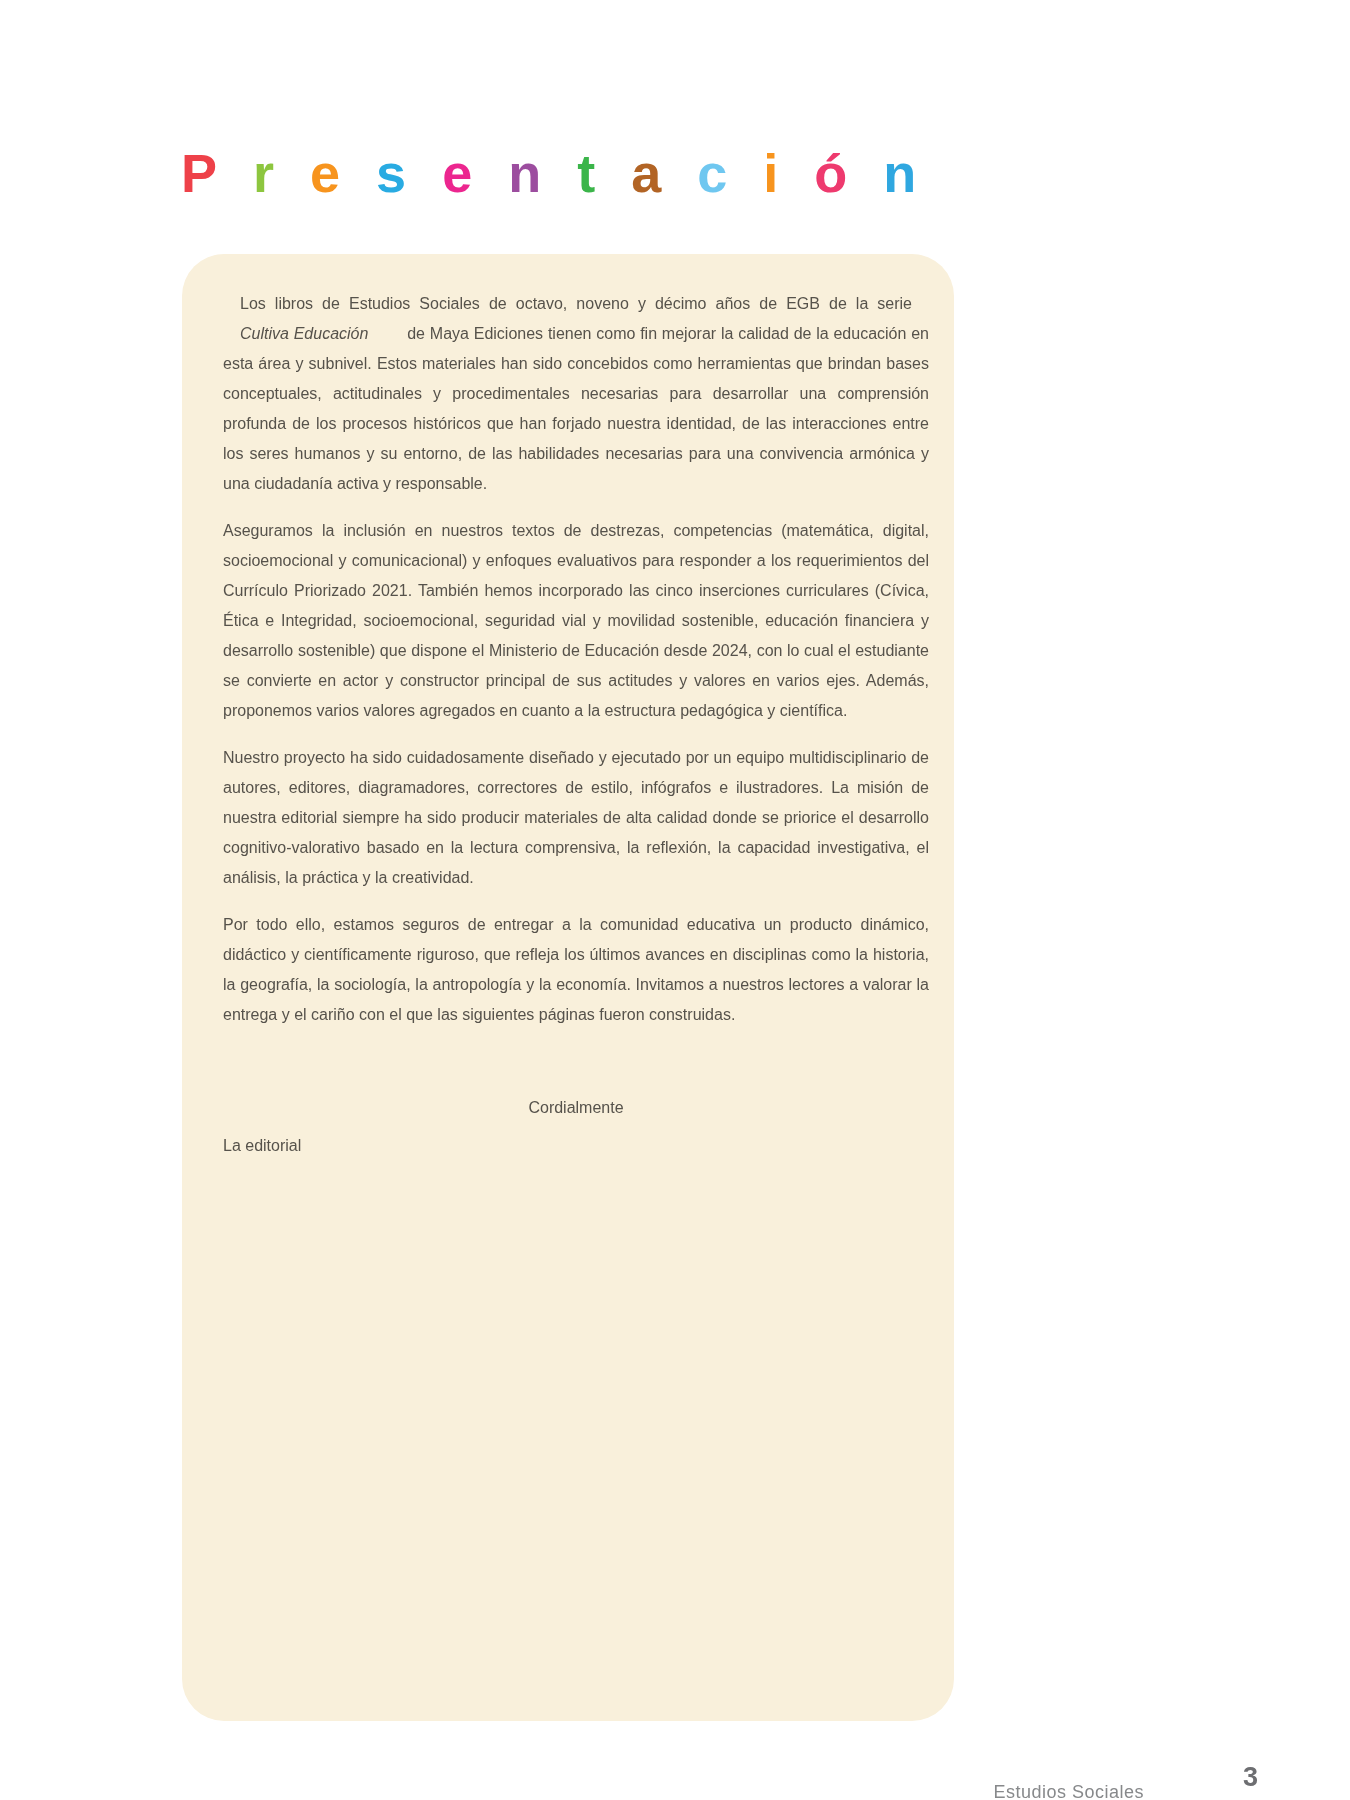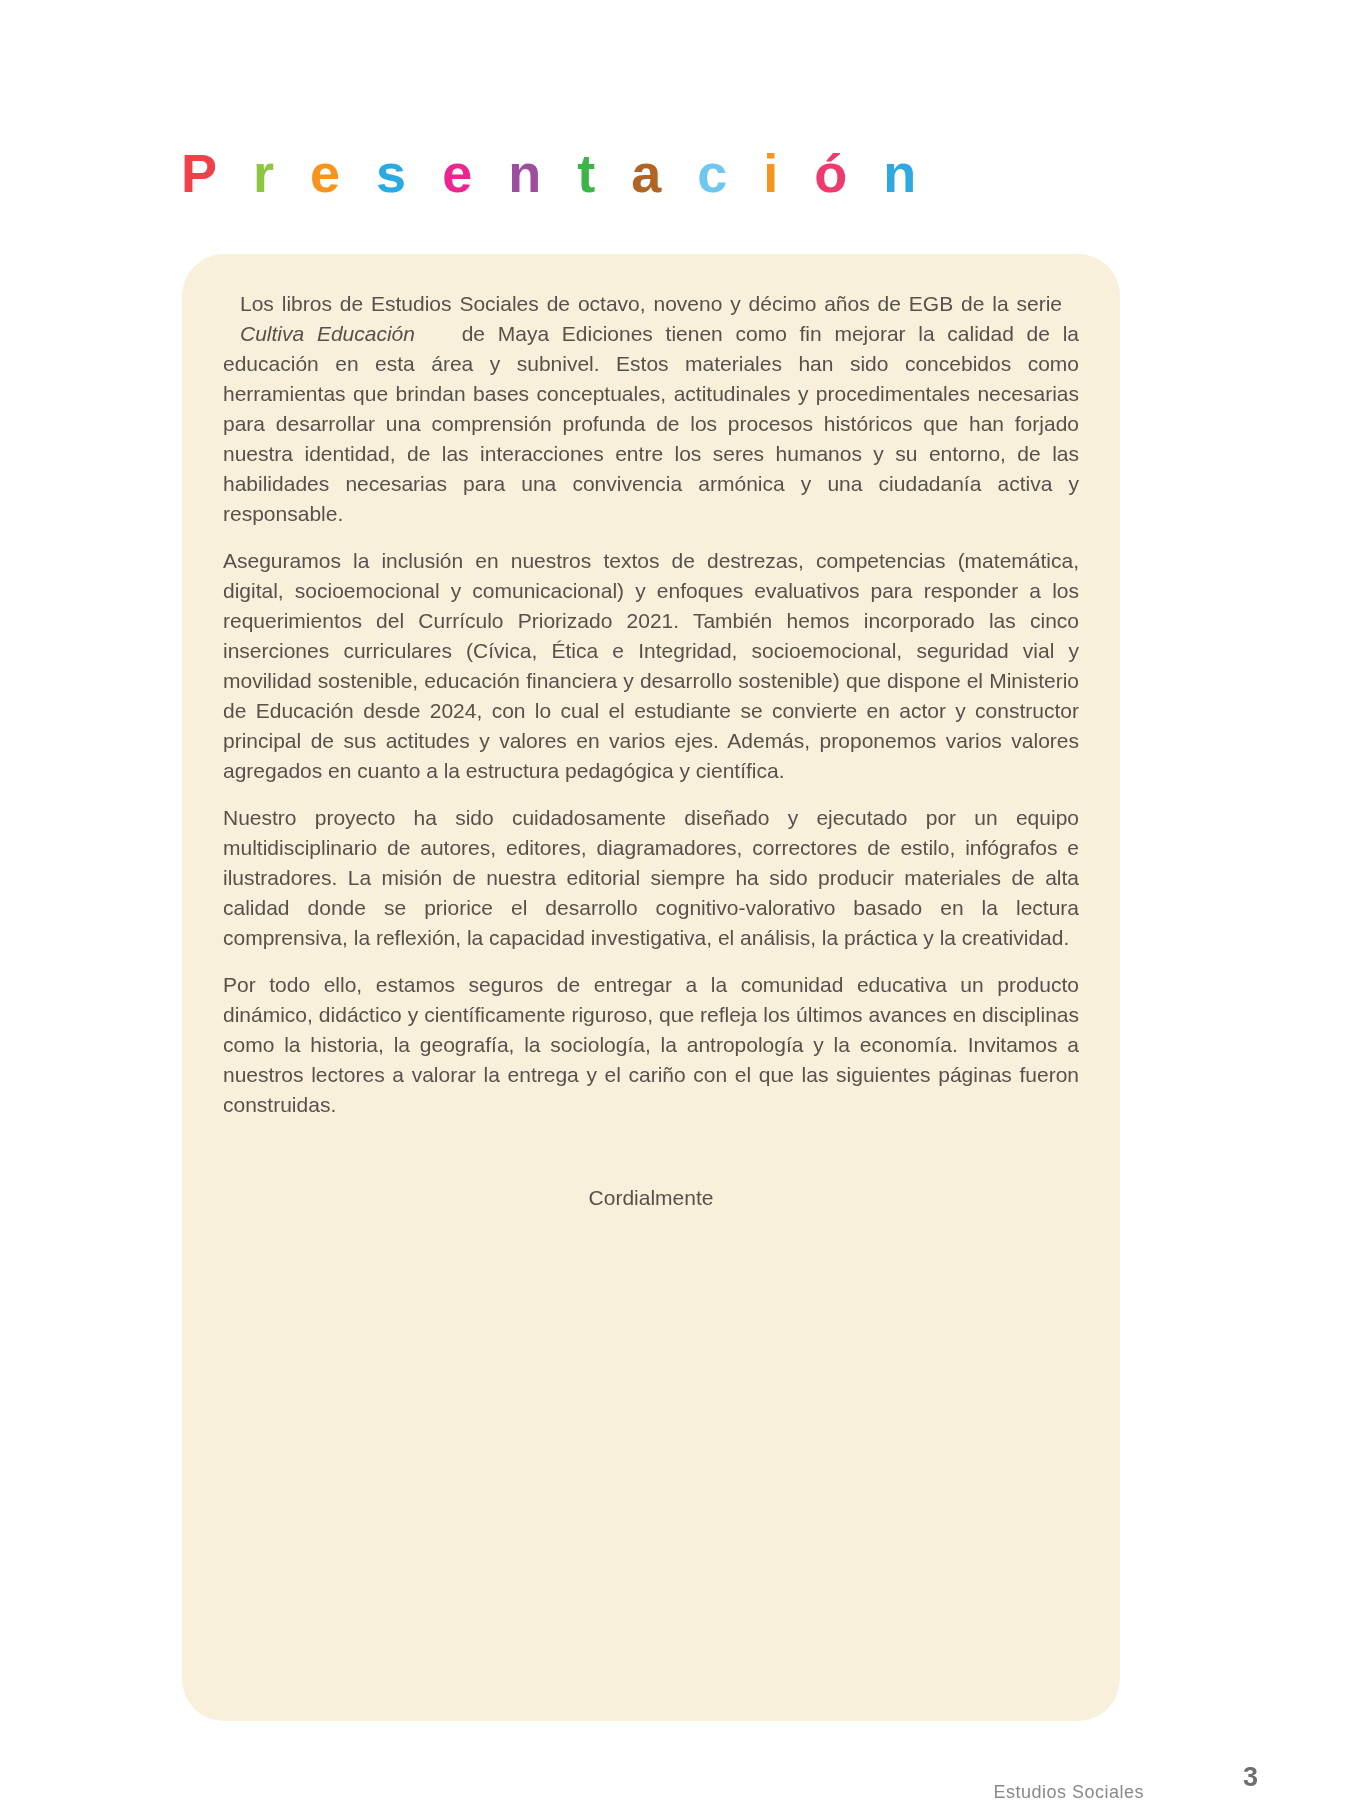--- a/index.html
+++ b/index.html
@@ -22,27 +22,27 @@
     letter-spacing: 2px;
     line-height: 60px;
     white-space: nowrap;
   }
 
   
   .card {
     position: absolute;
     left: 131px;
     top: 203px;
-    width: 938px;
+    width: 772px;
     height: 1467px;
     background: var(--card-bg, #f9f0db);
     border-radius: 42px;
-    padding: 18px 24px 0 24px;
+    padding: 18px 8px 0 24px;
     color: var(--body-text, #56524b);
-    font-size: 21px;
+    font-size: 16px;
     line-height: 30px;
   }
   .card p {
     text-align: justify;
     margin-bottom: 12px;
   }
   .card p.salutation {
     text-align: center;
     margin-top: 63px;
     margin-bottom: 0;
@@ -81,20 +81,21 @@
 <body style="--card-bg: #f9f0db; --body-text: #56524b; --footer-text: #87898b; --page-number: #6d6e71;">
 
 <h1 class="page-title"><span style="color: rgb(238, 65, 73);">P</span><span style="color: rgb(141, 198, 63);">r</span><span style="color: rgb(247, 148, 30);">e</span><span style="color: rgb(41, 171, 226);">s</span><span style="color: rgb(236, 38, 143);">e</span><span style="color: rgb(156, 77, 159);">n</span><span style="color: rgb(59, 181, 74);">t</span><span style="color: rgb(178, 100, 37);">a</span><span style="color: rgb(111, 199, 240);">c</span><span style="color: rgb(247, 148, 30);">i</span><span style="color: rgb(238, 58, 110);">ó</span><span style="color: rgb(47, 167, 224);">n</span></h1>
 
 <div class="card">
   <p><span>Los libros de Estudios Sociales de octavo, noveno y décimo años de EGB de la serie </span><em>Cultiva Educación</em><span> de Maya Ediciones tienen como fin mejorar la calidad de la educación en esta área y subnivel. Estos materiales han sido concebidos como herramientas que brindan bases conceptuales, actitudinales y procedimentales necesarias para desarrollar una comprensión profunda de los procesos históricos que han forjado nuestra identidad, de las interacciones entre los seres humanos y su entorno, de las habilidades necesarias para una convivencia armónica y una ciudadanía activa y responsable.</span></p>
   <p>Aseguramos la inclusión en nuestros textos de destrezas, competencias (matemática, digital, socioemocional y comunicacional) y enfoques evaluativos para responder a los requerimientos del Currículo Priorizado 2021. También hemos incorporado las cinco inserciones curriculares (Cívica, Ética e Integridad, socioemocional, seguridad vial y movilidad sostenible, educación financiera y desarrollo sostenible) que dispone el Ministerio de Educación desde 2024, con lo cual el estudiante se convierte en actor y constructor principal de sus actitudes y valores en varios ejes. Además, proponemos varios valores agregados en cuanto a la estructura pedagógica y científica.</p>
   <p>Nuestro proyecto ha sido cuidadosamente diseñado y ejecutado por un equipo multidisciplinario de autores, editores, diagramadores, correctores de estilo, infógrafos e ilustradores. La misión de nuestra editorial siempre ha sido producir materiales de alta calidad donde se priorice el desarrollo cognitivo-valorativo basado en la lectura comprensiva, la reflexión, la capacidad investigativa, el análisis, la práctica y la creatividad.</p>
   <p>Por todo ello, estamos seguros de entregar a la comunidad educativa un producto dinámico, didáctico y científicamente riguroso, que refleja los últimos avances en disciplinas como la historia, la geografía, la sociología, la antropología y la economía. Invitamos a nuestros lectores a valorar la entrega y el cariño con el que las siguientes páginas fueron construidas.</p>
   <p class="salutation">Cordialmente</p>
+  <p class="signature">La editorial</p>
 </div>
 
 <div class="footer">
   <div class="footer-text">
     <div>Estudios Sociales</div>
     <div>1.º EGB</div>
   </div>
   <div class="footer-page-number">3</div>
 </div>
 

